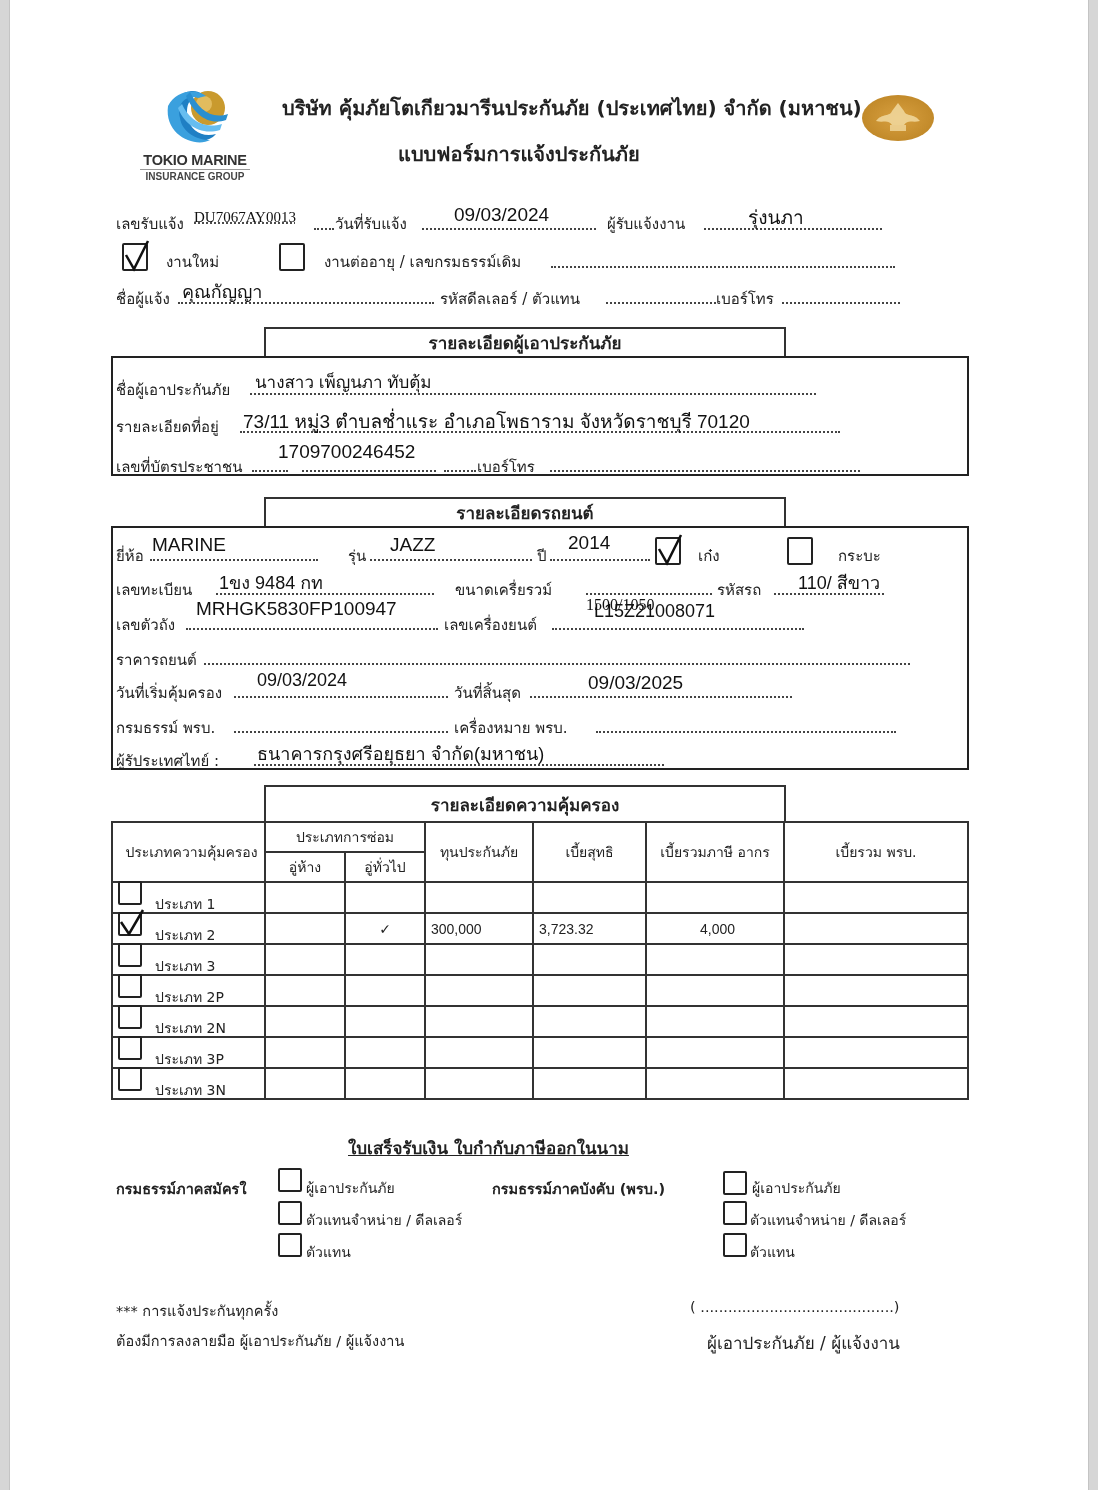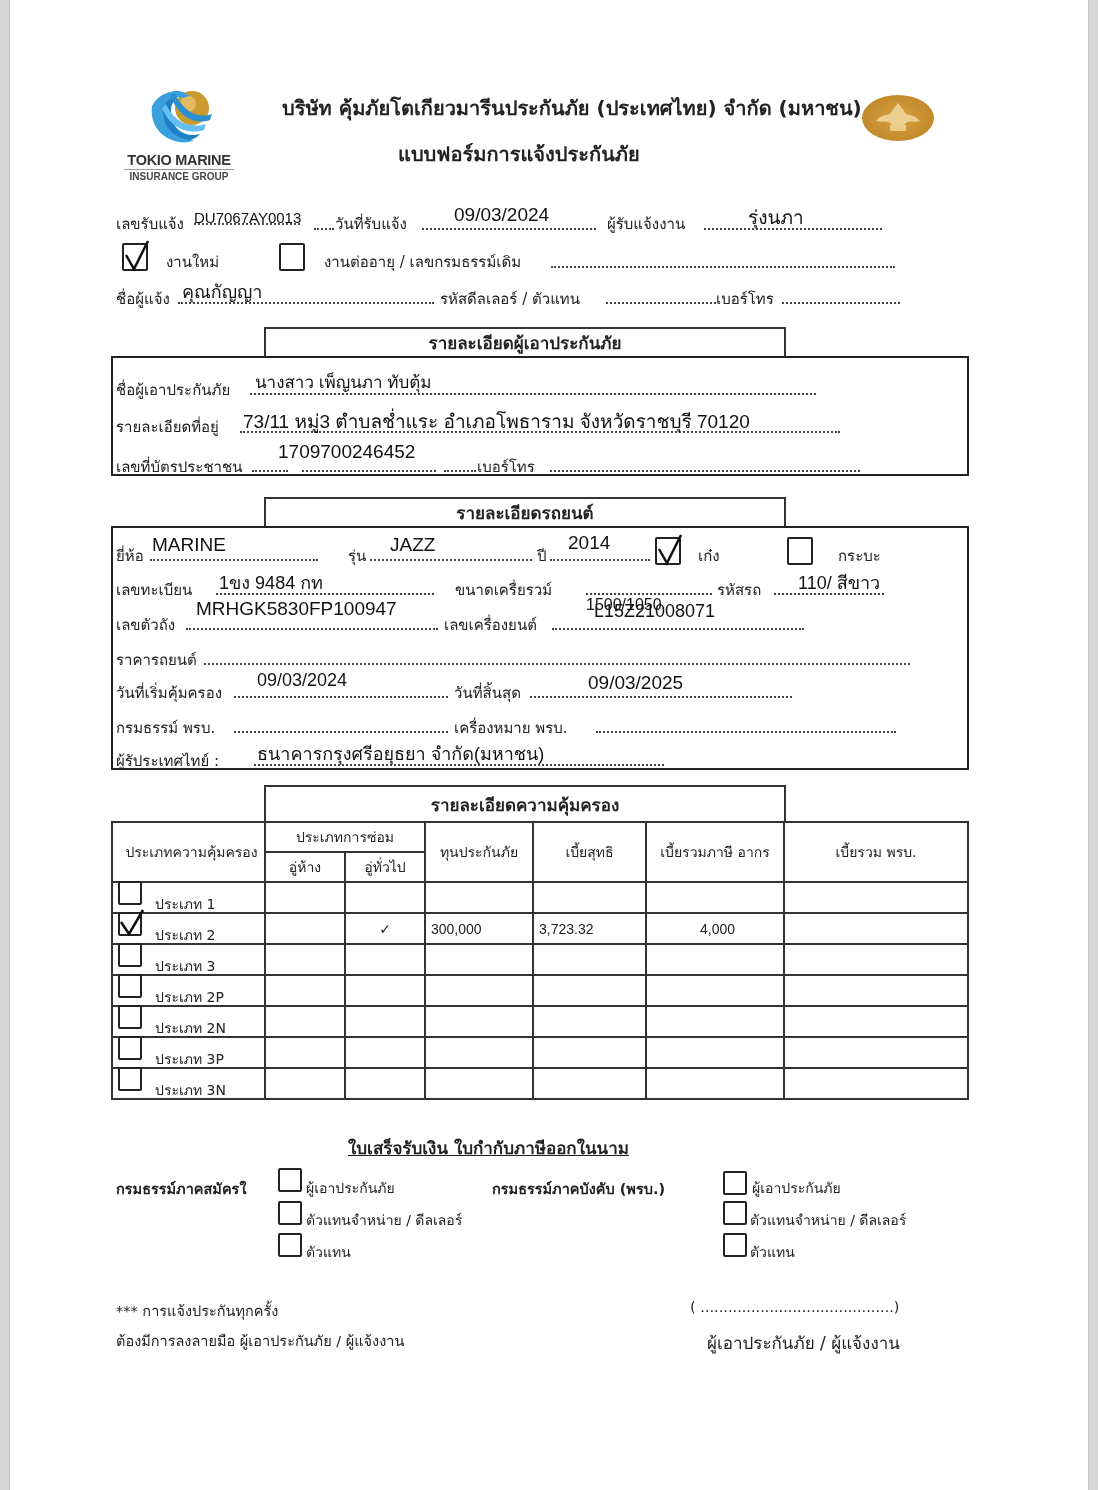--- a/index.html
+++ b/index.html
@@ -7,30 +7,30 @@
     width: 1098px; height: 1490px; position: relative; overflow: hidden;
     background: #ffffff;
     font-family: "DejaVu Sans", "Liberation Sans", sans-serif;
     color: #1a1a1a;
   }
   .edge-left { position: absolute; left: 0; top: 0; width: 9px; height: 1490px; background: #d6d6d6; border-right: 1px solid #c4c4c4; }
   .edge-right { position: absolute; right: 0; top: 0; width: 9px; height: 1490px; background: #d6d6d6; border-left: 1px solid #c4c4c4; }
   .abs { position: absolute; white-space: nowrap; }
   .lbl { font-size: 15px; color: #222; }
   .val { font-family: "Liberation Sans", sans-serif; font-size: 19px; color: #111; }
-  .val-sm { font-family: Liberation Sans, sans-serif; font-size: 15px; color: #111; }
+  .val-sm { font-family: Liberation Serif, serif; font-size: 15px; color: #111; }
   .dots { position: absolute; border-bottom: 2px dotted #444; height: 0; }
   .box { position: absolute; border: 2px solid #222; background: #fff; }
   .cb { position: absolute; width: 22px; height: 24px; border: 2px solid #222; border-radius: 2px; background: #fff; }
   .cb-sm { position: absolute; width: 20px; height: 20px; border: 2px solid #222; border-radius: 2px; background: #fff; }
   .cb svg, .cb-sm svg { position: absolute; left: -2px; top: -6px; }
   .title-tab { position: absolute; border: 2px solid #333; border-bottom: none; background: #fff; text-align: center; font-weight: bold; font-size: 17px; color: #222; }
 
   
-  .logo-tm { position: absolute; left: 120px; top: 84px; width: 118px; height: 100px; }
+  .logo-tm { position: absolute; left: 136px; top: 84px; width: 118px; height: 100px; }
   .logo-tm-text1 { position: absolute; left: 0; top: 68px; width: 118px; text-align: center; font-family: "Liberation Sans", sans-serif; font-size: 14.5px; font-weight: bold; color: #333; letter-spacing: -0.3px; }
   .logo-tm-line { position: absolute; left: 4px; top: 85px; width: 110px; height: 1px; background: #999; }
   .logo-tm-text2 { position: absolute; left: 0; top: 87px; width: 118px; text-align: center; font-family: "Liberation Sans", sans-serif; font-size: 10px; font-weight: bold; color: #444; }
   .logo-seal { position: absolute; left: 862px; top: 95px; width: 72px; height: 46px; border-radius: 50%; background: radial-gradient(ellipse at 50% 50%, #d8a040 0%, #c28a2a 70%, #b07a20 100%); }
 
   
   table.cov { position: absolute; left: 111px; top: 821px; width: 858px; border-collapse: collapse; }
   table.cov td, table.cov th { border: 2px solid #333; font-weight: normal; font-size: 14px; color: #222; padding: 0; }
   table.cov th { height: 28px; }
   table.cov td { height: 29px; position: relative; }

